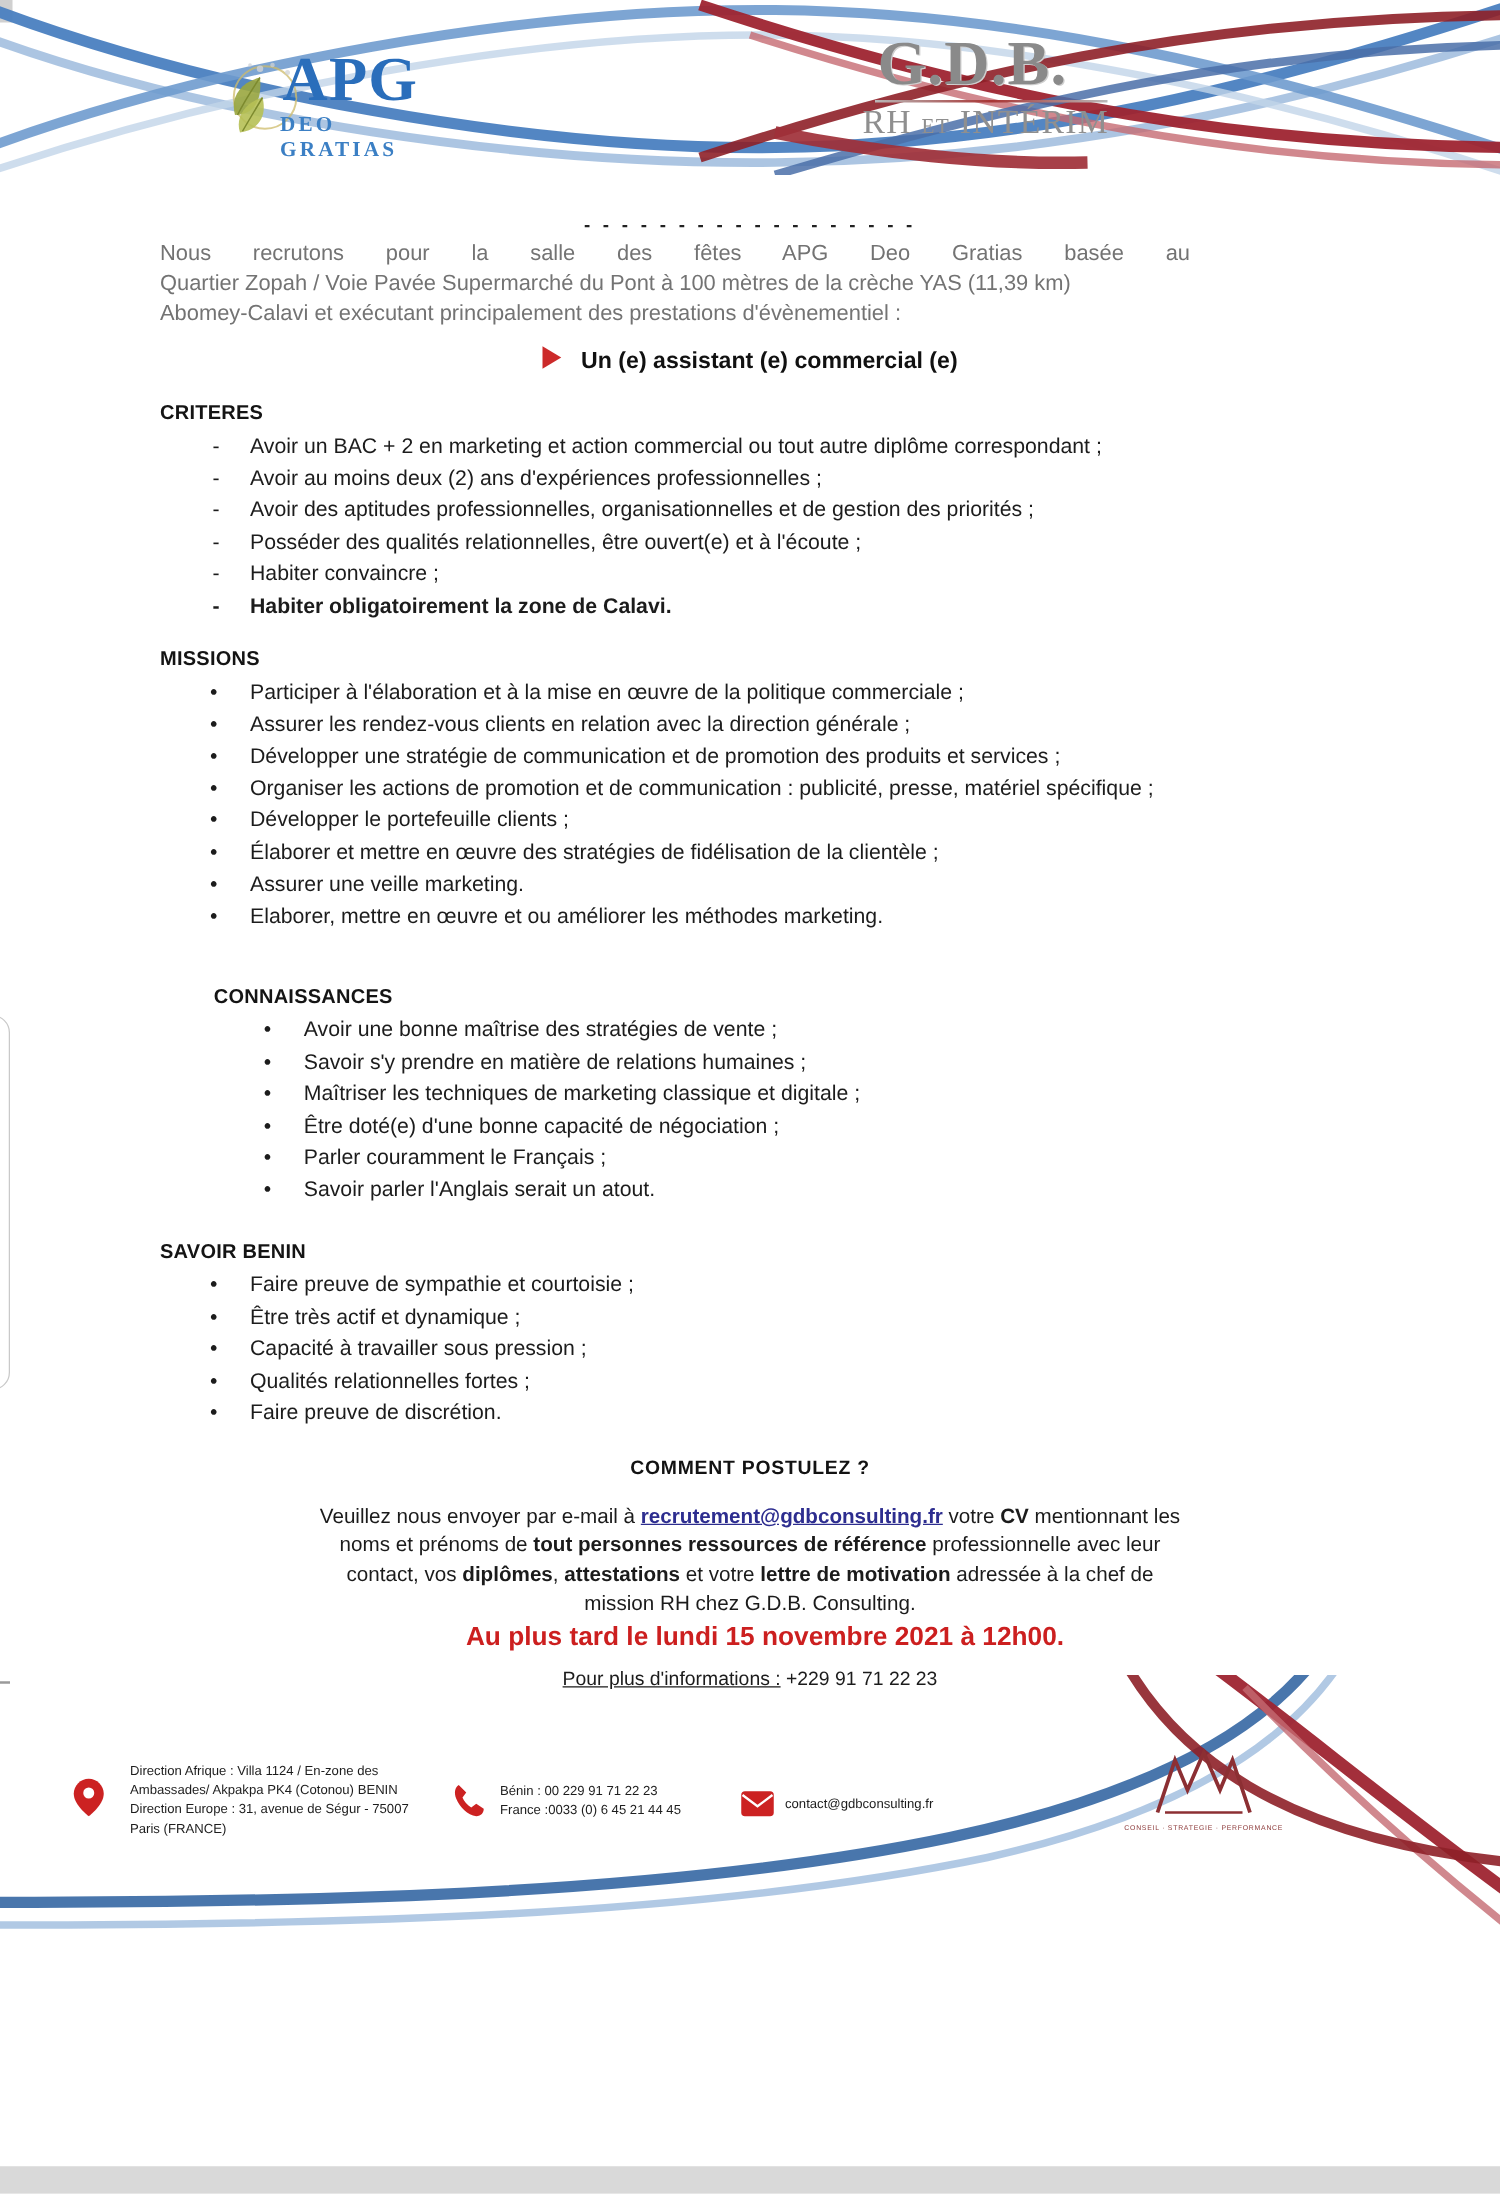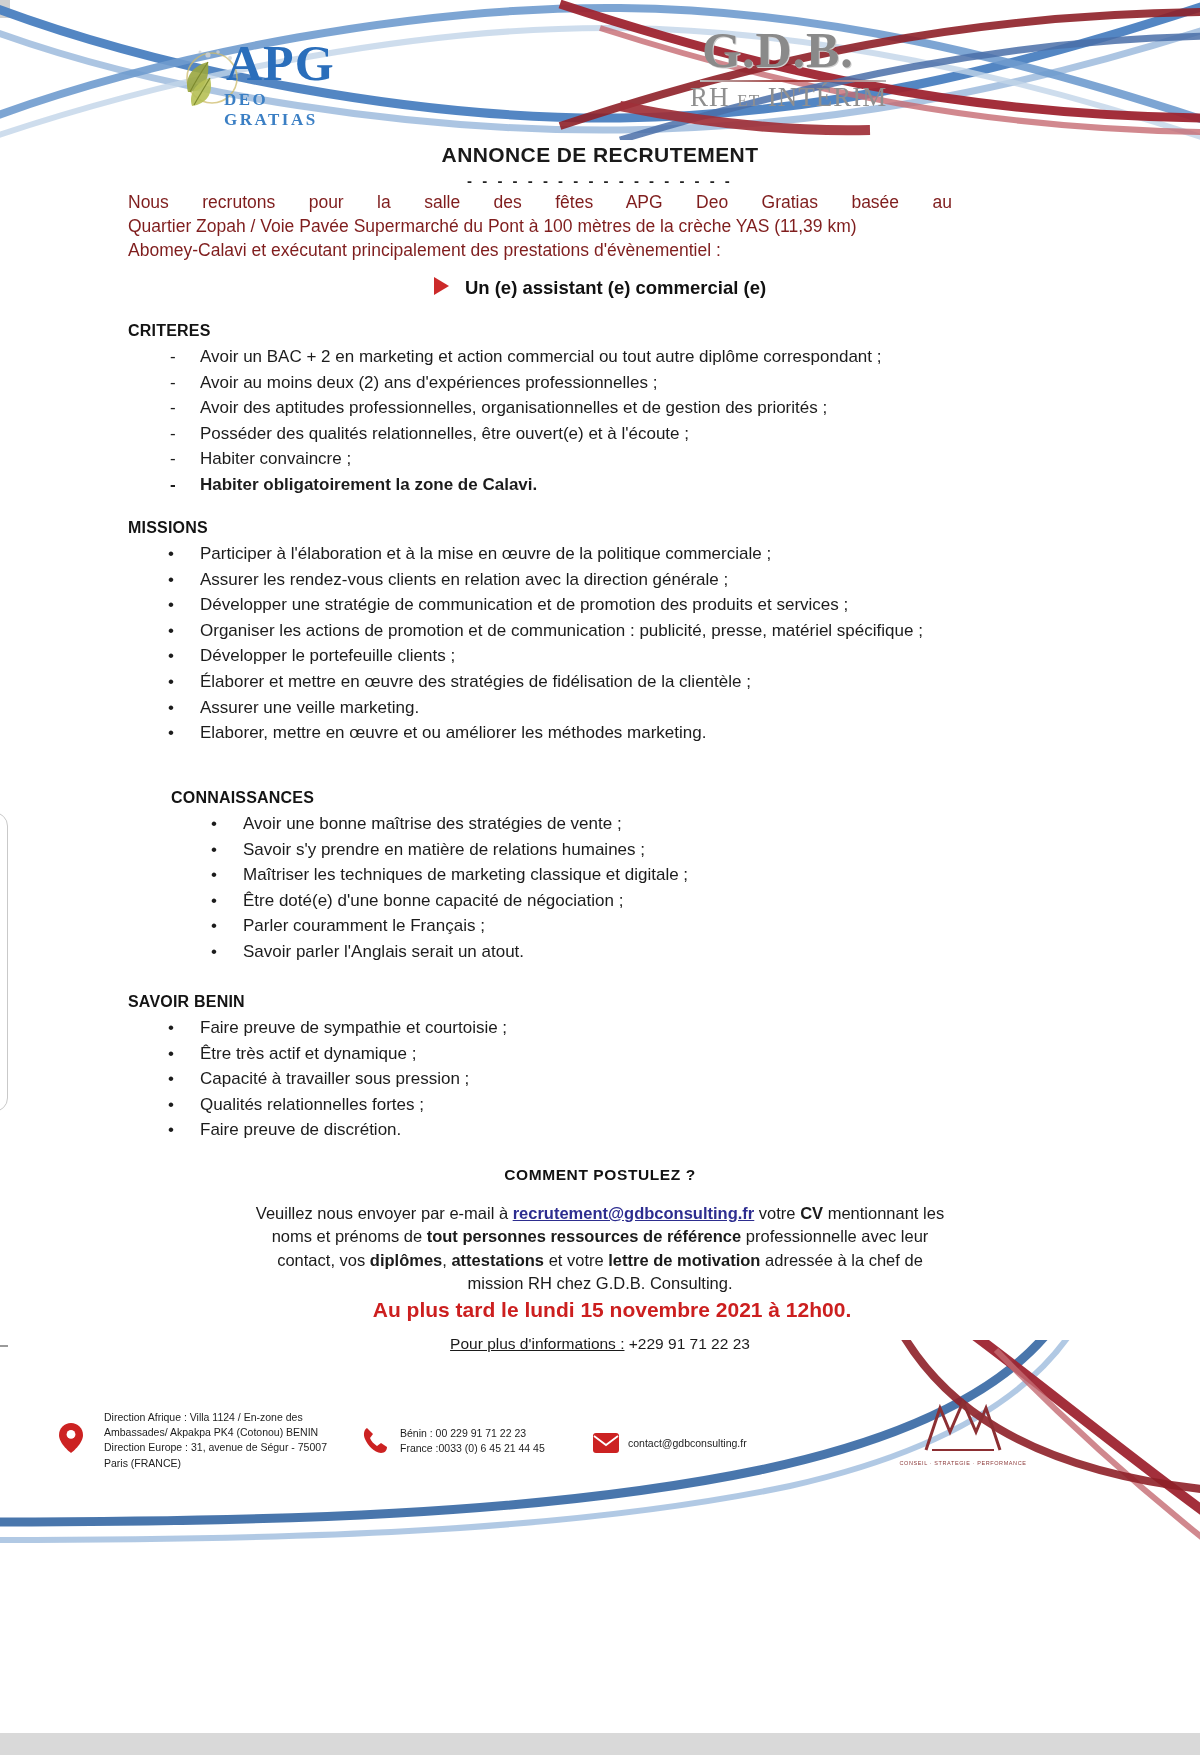--- a/index.html
+++ b/index.html
@@ -144,21 +144,21 @@
     color: #222;
     letter-spacing: 3px;
   }
 
   .intro {
     position: absolute;
     left: 128px; top: 190px;
     width: 824px;
     font-size: 17.5px;
     line-height: 1.38;
-    color: #7f1d1d;
+    color: #737373;
     text-align: justify;
   }
   .intro .l1 { text-align: justify; text-align-last: justify; }
 
   .jobtitle {
     position: absolute;
     left: 0; top: 277px;
     width: 1200px;
     text-align: center;
     font-size: 18.5px;
@@ -322,21 +322,20 @@
   <div class="logo-gdb">
     <div class="gdb-main">G.D.B.</div>
     <div class="gdb-rule"></div>
     <div class="gdb-sub">
       <span>RH</span>
       <span class="et">ET</span>
       <span>INTÉRIM</span>
     </div>
   </div>
 
-  <div class="doc-title">ANNONCE DE RECRUTEMENT</div>
   <div class="title-dots">- - - - - - - - - - - - - - - - - -</div>
 
   <div class="intro">
     <div class="l1">Nous recrutons pour la salle des fêtes APG Deo Gratias basée au</div>
     <div>Quartier Zopah / Voie Pavée Supermarché du Pont à 100 mètres de la crèche YAS (11,39 km)</div>
     <div>Abomey-Calavi et exécutant principalement des prestations d'évènementiel :</div>
   </div>
 
   <div class="jobtitle">
     <span class="arrow"></span><span>Un (e) assistant (e) commercial (e)</span>

